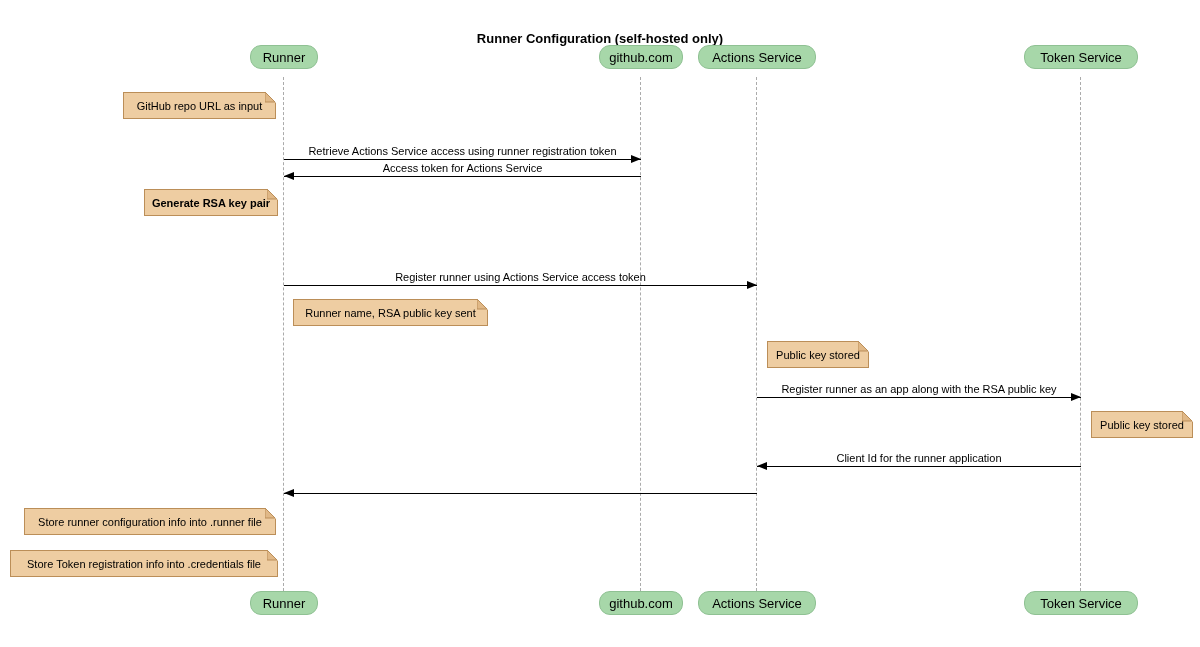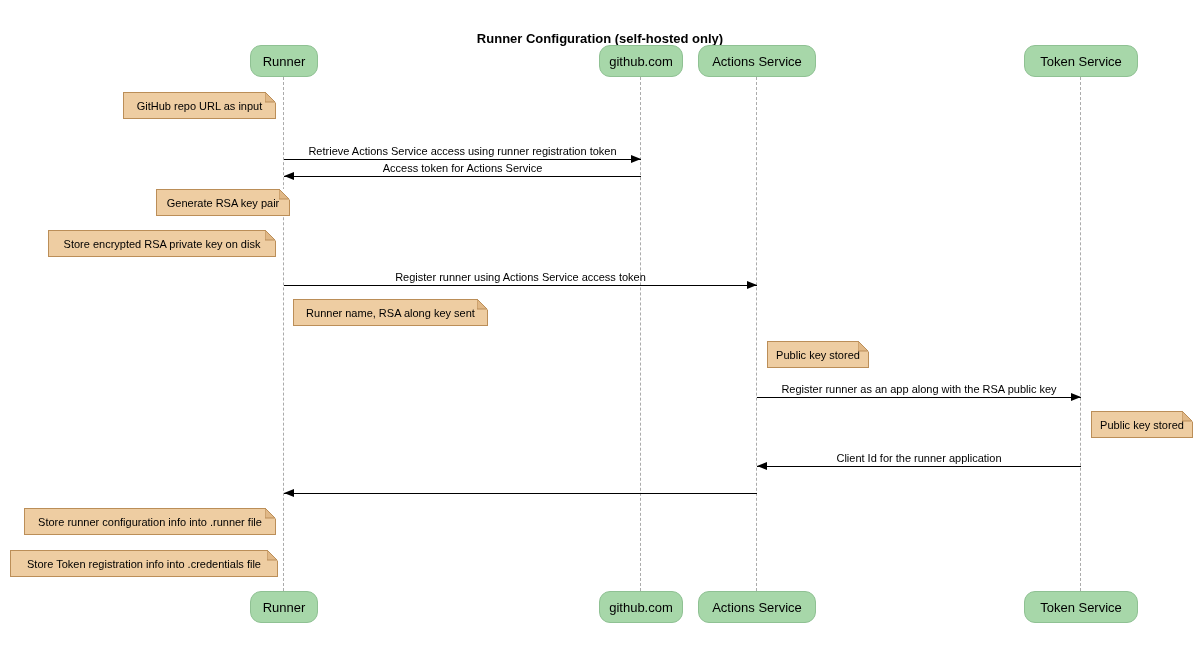--- a/index.html
+++ b/index.html
@@ -20,21 +20,21 @@
   }
   .title{
     position:absolute;top:7px;left:0;right:0;text-align:center;
     font-size:13px;font-weight:bold;margin-top:24px;
   }
   .lifeline{
     position:absolute;top:77px;height:514px;width:0;
     border-left:1px dashed var(--lifeline);
   }
   .participant{
-    position:absolute;height:32px;box-sizing:border-box;
+    position:absolute;height:24px;box-sizing:border-box;
     background:var(--participant-fill);
     border:1px solid var(--participant-border);
     border-radius:11px;
     display:flex;align-items:center;justify-content:center;
     font-size:13px;
   }
   .note{
     position:absolute;height:27px;box-sizing:border-box;
     background:var(--note-fill);
     border:1px solid var(--note-border);
@@ -116,38 +116,31 @@
   </div>
 
   <div class="note" style="left:123px;top:92px;width:153px;">
     <span>GitHub repo URL as input</span>
     <svg class="fold" viewBox="0 0 11 11">
         <path d="M0,0 L11,0 L11,11 Z" fill="#ffffff"></path>
         <path d="M0,0 L10,10 L0,10 Z" fill="var(--note-fold)" stroke="var(--note-border)" stroke-width="1"></path>
       </svg>
   </div>
 
-  <div class="note" style="left:156px;top:189px;width:134px;">
+  <div class="note" style="left:144px;top:189px;width:134px;font-weight:bold;">
     <span>Generate RSA key pair</span>
     <svg class="fold" viewBox="0 0 11 11">
         <path d="M0,0 L11,0 L11,11 Z" fill="#ffffff"></path>
         <path d="M0,0 L10,10 L0,10 Z" fill="var(--note-fold)" stroke="var(--note-border)" stroke-width="1"></path>
       </svg>
   </div>
 
-  <div class="note" style="left:48px;top:230px;width:228px;">
-    <span>Store encrypted RSA private key on disk</span>
-    <svg class="fold" viewBox="0 0 11 11">
-        <path d="M0,0 L11,0 L11,11 Z" fill="#ffffff"></path>
-        <path d="M0,0 L10,10 L0,10 Z" fill="var(--note-fold)" stroke="var(--note-border)" stroke-width="1"></path>
-      </svg>
-  </div>
 
   <div class="note" style="left:293px;top:299px;width:195px;">
-    <span>Runner name, RSA along key sent</span>
+    <span>Runner name, RSA public key sent</span>
     <svg class="fold" viewBox="0 0 11 11">
         <path d="M0,0 L11,0 L11,11 Z" fill="#ffffff"></path>
         <path d="M0,0 L10,10 L0,10 Z" fill="var(--note-fold)" stroke="var(--note-border)" stroke-width="1"></path>
       </svg>
   </div>
 
   <div class="note" style="left:767px;top:341px;width:102px;">
     <span>Public key stored</span>
     <svg class="fold" viewBox="0 0 11 11">
         <path d="M0,0 L11,0 L11,11 Z" fill="#ffffff"></path>

